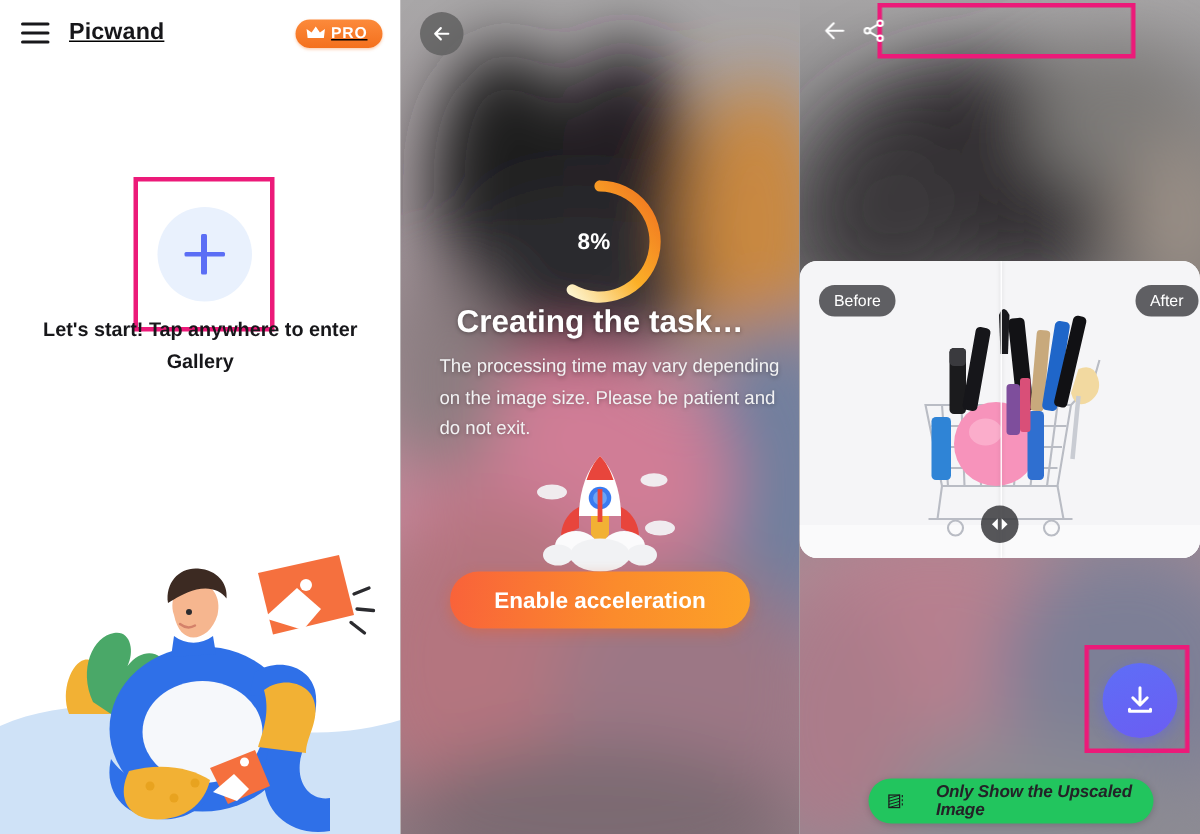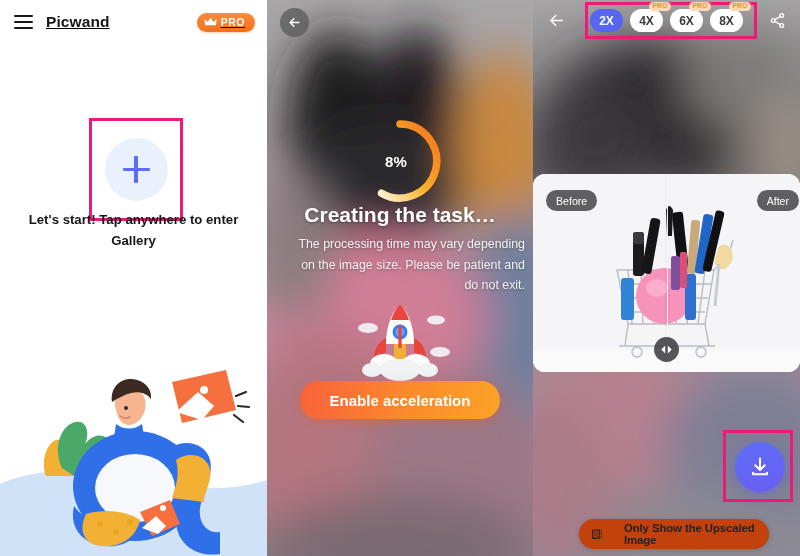--- a/index.html
+++ b/index.html
@@ -84,21 +84,21 @@
     justify-content:center; font-size:15px; font-weight:bold; color:#fff;
     letter-spacing:.2px; padding-right:8px;
   }
   .p2-title {
     position:absolute; left:0; top:203px; width:266px; text-align:center;
     font-size:21px; font-weight:bold; color:#ffffff; z-index:5;
     text-shadow:0 1px 3px rgba(0,0,0,.35);
   }
   .p2-desc {
     position:absolute; left:0; top:234px; width:284px; z-index:5;
-    padding:0 26px; text-align:right; color:#f2f2f3;
+    padding:0 26px; text-align:left; color:#f2f2f3;
     font-size:12.4px; line-height:20.5px;
     text-shadow:0 1px 3px rgba(0,0,0,.3);
   }
   .rocket-wrap {
     position:absolute; left:0; top:300px; width:266px; height:86px;
     display:flex; align-items:center; justify-content:center; z-index:5;
   }
   .accel-btn {
     position:absolute; left:33px; top:381px; width:200px; height:38px;
     border-radius:19px; z-index:6; border:none; cursor:pointer;
@@ -167,23 +167,24 @@
     position:absolute; left:202px; top:442px; width:50px; height:50px;
     border-radius:50%; z-index:7; cursor:pointer;
     background:linear-gradient(160deg,#5e6ef7 0%,#6b5df2 100%);
     display:flex; align-items:center; justify-content:center;
     box-shadow:0 3px 10px rgba(90,95,240,.45);
   }
   #hl-dl { left:723px; top:430px; width:70px; height:72px; }
 
   .upscale-toggle {
     position:absolute; left:46px; top:519px; width:190px; height:30px;
-    border-radius:15px; background:#c2410c; z-index:7; cursor:pointer;
+    border-radius:15px; background:#22c55e; z-index:7; cursor:pointer;
     display:flex; align-items:center; padding:0 13px; gap:20px;
     box-shadow:0 1px 5px rgba(0,0,0,.18);
+    font-style:italic;
   }
   .upscale-toggle span {
     font-size:11.4px; font-weight:bold; color:#232327; letter-spacing:-.1px;
   }
 </style>
 </head>
 <body>
 
 <div class="screens">
 
@@ -346,37 +347,20 @@
       </g>
     </svg>
 
     <div class="r-topbar">
       <div class="r-back">
         <svg width="17" height="17" viewBox="0 0 24 24">
           <path d="M20 12H4M11 5l-7 7 7 7" stroke="#ffffff" stroke-width="2" fill="none" stroke-linecap="round" stroke-linejoin="round"></path>
         </svg>
       </div>
 
-      <div class="scale-group">
-        <div class="scale-chip active">
-          <span>2X</span>
-        </div>
-        <div class="scale-chip">
-          <span>4X</span>
-          <span class="chip-pro">PRO</span>
-        </div>
-        <div class="scale-chip">
-          <span>6X</span>
-          <span class="chip-pro">PRO</span>
-        </div>
-        <div class="scale-chip">
-          <span>8X</span>
-          <span class="chip-pro">PRO</span>
-        </div>
-      </div>
 
       <div class="r-share">
         <svg width="17" height="17" viewBox="0 0 24 24">
           <g fill="none" stroke="#ffffff" stroke-width="1.9" stroke-linecap="round">
             <circle cx="18" cy="5" r="2.6"></circle>
               <circle cx="6" cy="12" r="2.6"></circle>
               <circle cx="18" cy="19" r="2.6"></circle>
             <path d="M8.3 10.8 15.7 6.3M8.3 13.2 15.7 17.7"></path>
           </g>
         </svg>

